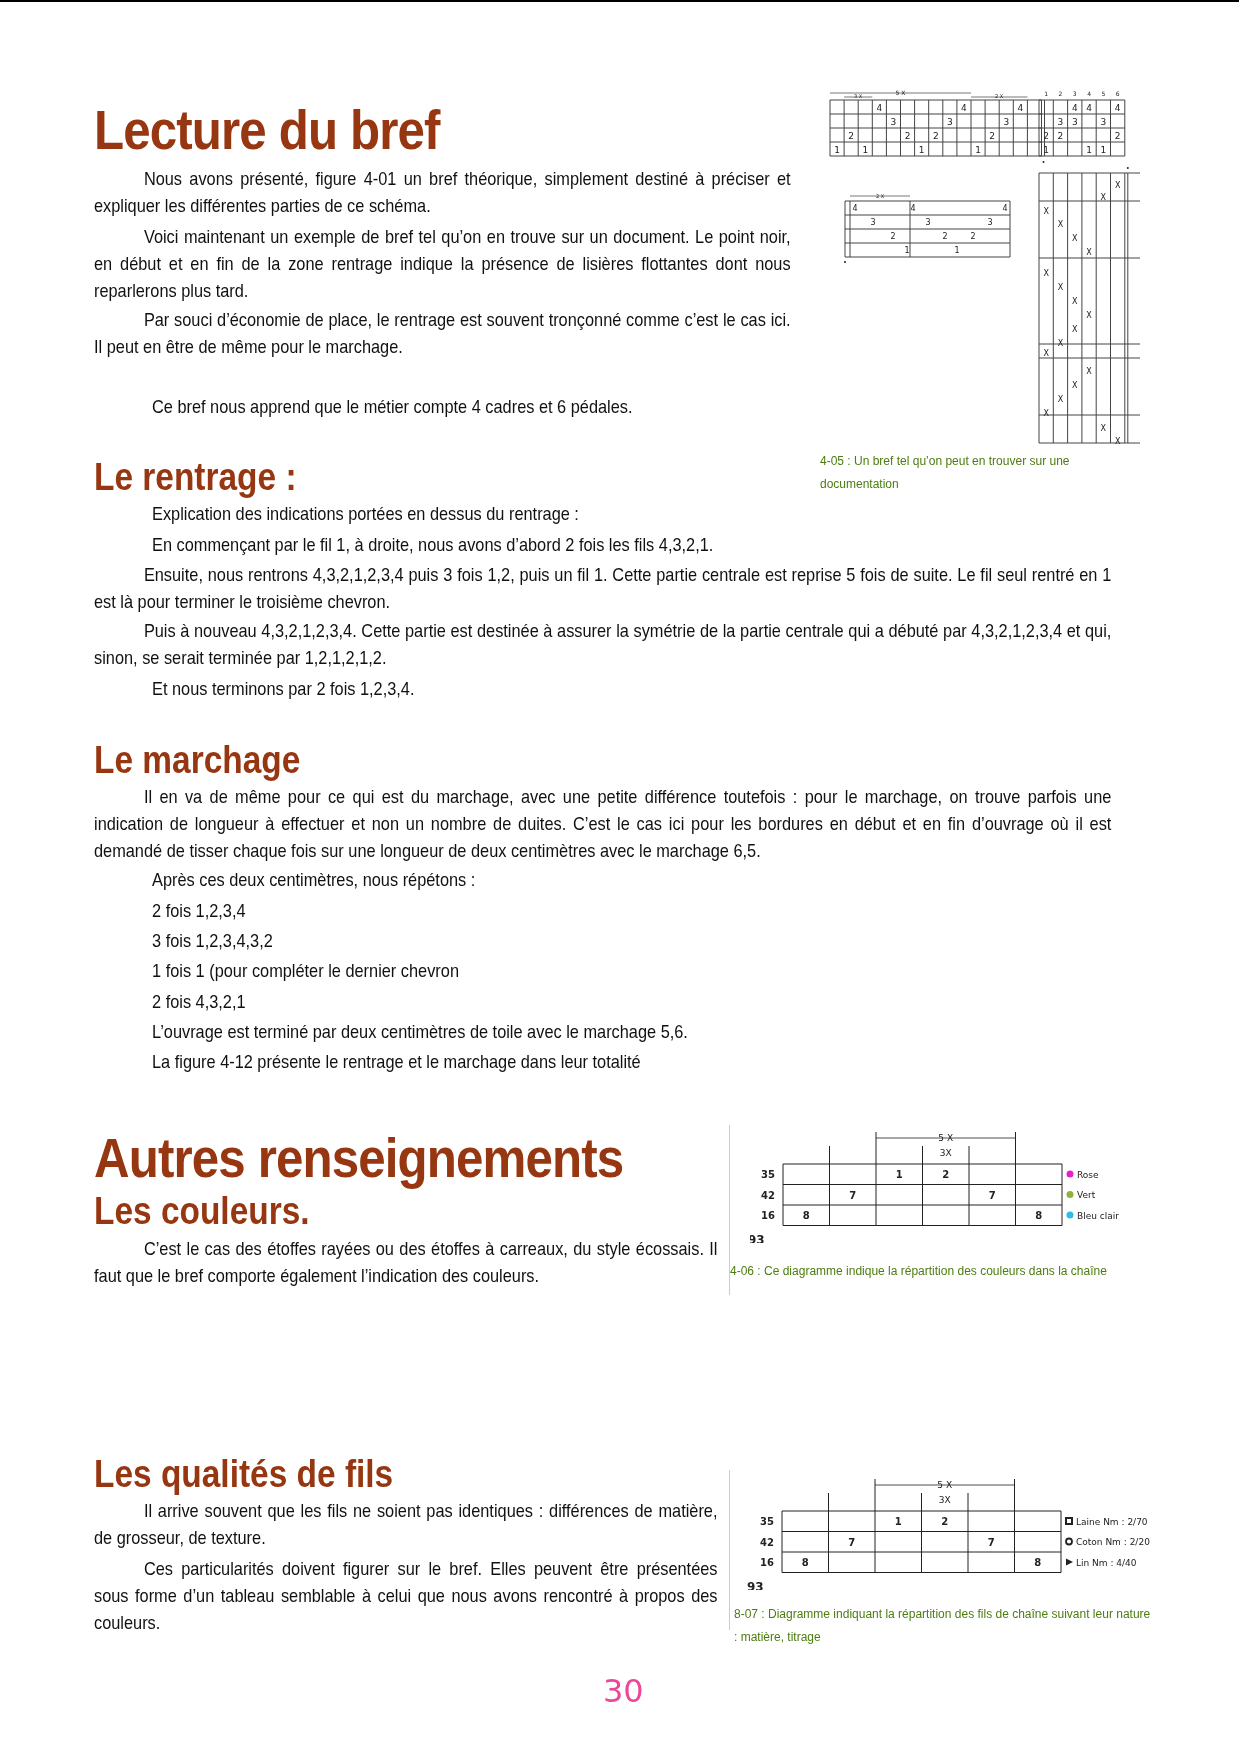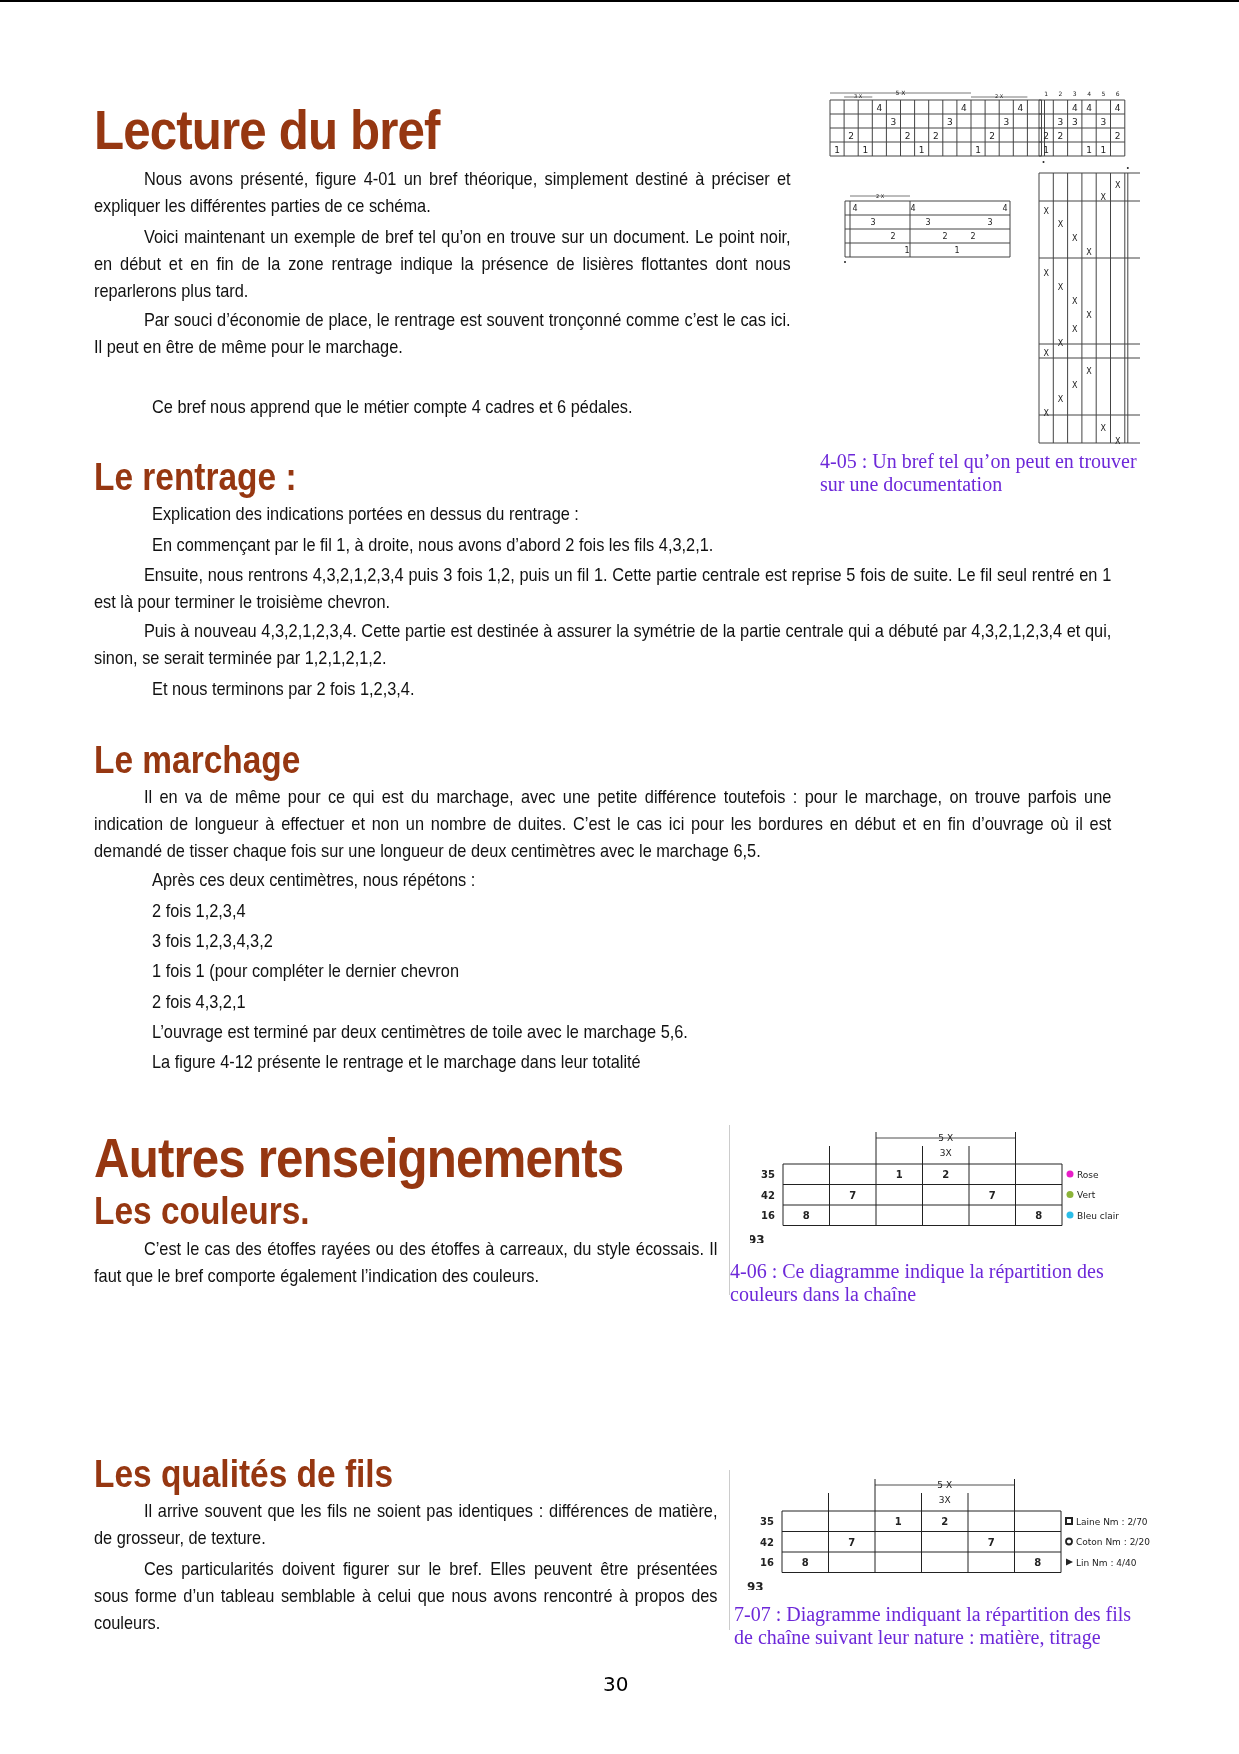--- a/index.html
+++ b/index.html
@@ -9,23 +9,23 @@
     .h1 { position: absolute; color: #963711; font-weight: bold; font-size: 56px;
           letter-spacing: -1px; transform: scaleX(0.88); transform-origin: left top;
           white-space: nowrap; line-height: 1; }
     .h2 { position: absolute; color: #963711; font-weight: bold; font-size: 38px;
           transform: scaleX(0.88); transform-origin: left top; white-space: nowrap; line-height: 1; }
     .p { position: absolute; font-size: 19px; line-height: 27px; text-align: justify;
          text-align-last: left; color: #111; }
     .p .ind { display: inline-block; width: 58px; }
     .line { position: absolute; font-size: 19px; line-height: 27px; white-space: nowrap; color: #111; }
     .narrow { transform: scaleX(0.86); transform-origin: left top; }
-    .caption { position: absolute; color: #6d28d9; font-size: 20px; line-height: 23px; font-family: Liberation Serif, serif; }
-    .pagenum { position: absolute; left: 603px; top: 1672px; font-size: 20px;
-               font-family: "DejaVu Sans", sans-serif; color: #000000; }
+    .caption { position: absolute; color: #4d7c0f; font-size: 12px; line-height: 23px; }
+    .pagenum { position: absolute; left: 603px; top: 1672px; font-size: 32px;
+               font-family: "DejaVu Sans", sans-serif; color: #ec4899; }
     svg text { font-family: "DejaVu Sans", sans-serif; }
     .vsep { position: absolute; width: 1px; background: #ccc; }
   </style>
 </head>
 <body>
 
 <div class="topline"></div>
 
 <div class="h1" style="left:94px; top:102px;">Lecture du bref</div>
 
@@ -276,15 +276,15 @@
       <circle cx="329" cy="66.5" r="3" fill="none" stroke="#222" stroke-width="1.8"></circle>
       <text x="336" y="70" font-size="9" text-anchor="start" fill="#222" font-weight="normal">Coton Nm : 2/20</text>
       <text x="34" y="91" font-size="10" text-anchor="end" fill="#222" font-weight="bold">16</text>
       <text x="65.25" y="91" font-size="10" text-anchor="middle" fill="#222" font-weight="bold">8</text>
       <text x="297.75" y="91" font-size="10" text-anchor="middle" fill="#222" font-weight="bold">8</text>
       <polygon points="326,83.5 333,87 326,90.5" fill="#222"></polygon>
       <text x="336" y="90.5" font-size="9" text-anchor="start" fill="#222" font-weight="normal">Lin Nm : 4/40</text>
       <text x="7" y="115.5" font-size="12" text-anchor="start" fill="#222" font-weight="bold">93</text>
     </g>
 </svg>
-<div class="caption" style="left:734px; top:1603px; width:420px;">7-07 : Diagramme indiquant la répartition des fils de chaîne suivant leur nature : matière, titrage</div>
+<div class="caption" style="left:734px; top:1603px; width:420px;">8-07 : Diagramme indiquant la répartition des fils de chaîne suivant leur nature : matière, titrage</div>
 
 <div class="pagenum">30</div>
 
 </body></html>

